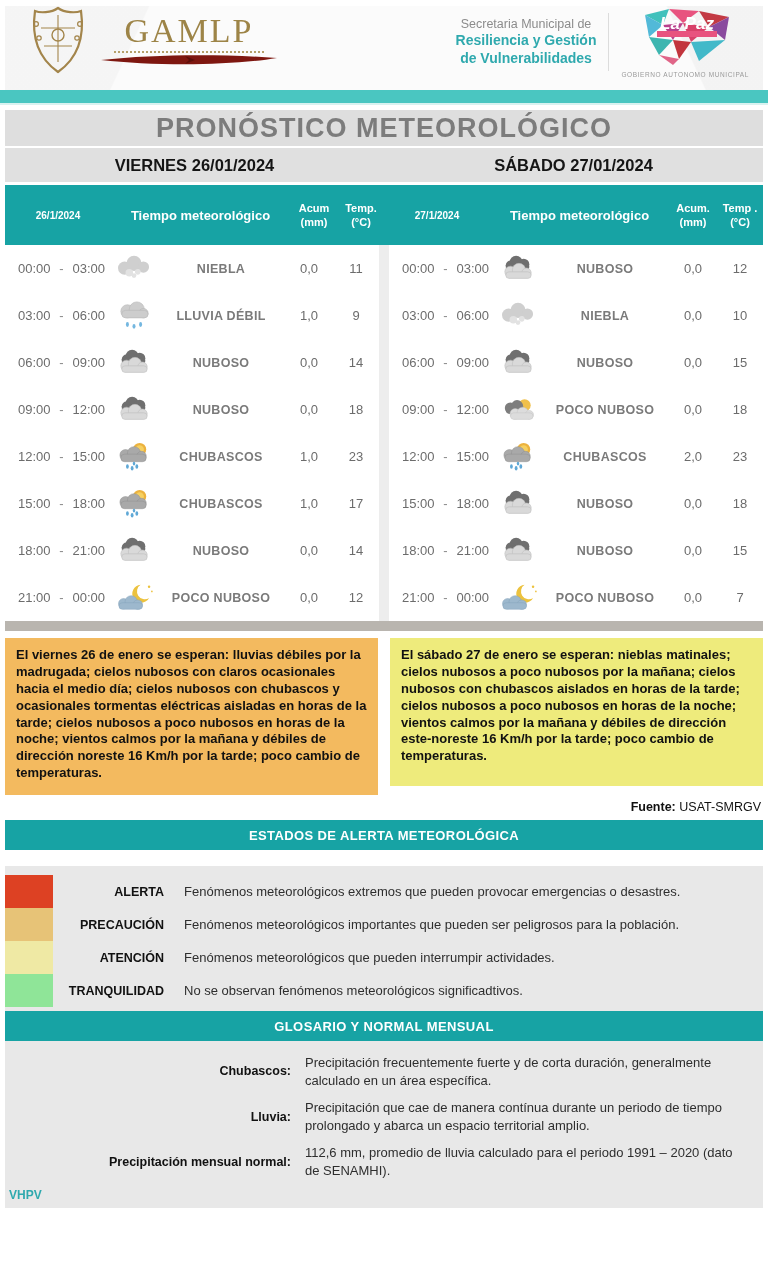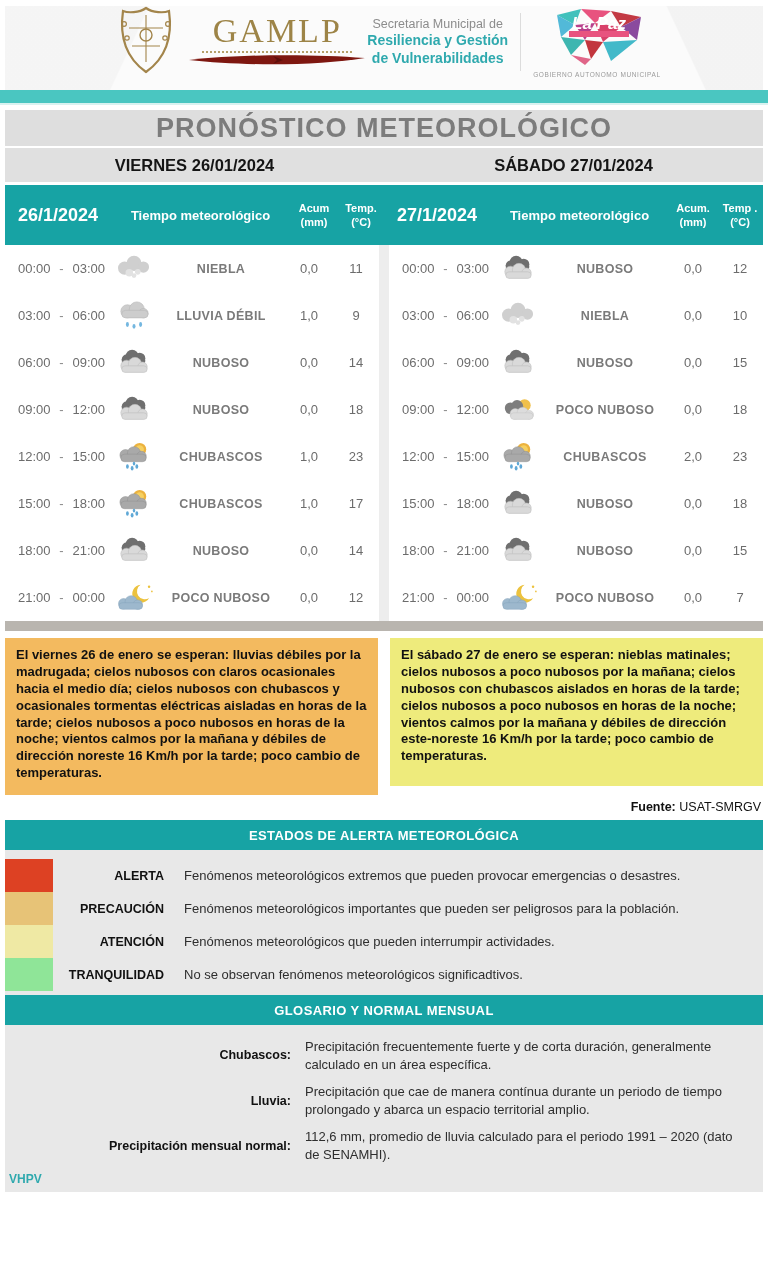--- a/index.html
+++ b/index.html
@@ -2,21 +2,21 @@
 <html><head>
 <meta charset="utf-8">
 <style>
   * { margin:0; padding:0; box-sizing:border-box; }
   html,body { background:#ffffff; }
   body { width:768px; height:1265px; font-family:"Liberation Sans", sans-serif; overflow:hidden; }
   .page { width:768px; height:1265px; background:#fff; padding:6px 5px 0; position:relative; }
 
   
   .top-header{
-    height:84px; display:flex; align-items:center; justify-content:center;
+    height:84px; display:flex; align-items:center; justify-content:space-between;
     padding:0 14px 12px 22px;
     background:
       linear-gradient(115deg, rgba(0,0,0,.025) 18%, rgba(255,255,255,0) 18.2%),
       linear-gradient(245deg, rgba(0,0,0,.03) 12%, rgba(255,255,255,0) 12.2%),
       #fbfbfb;
   }
   .gamlp{ display:flex; align-items:center; gap:10px; }
   .gamlp-txt{ display:flex; flex-direction:column; align-items:center; }
   .gamlp-word{ font-family:"Liberation Serif", serif; font-size:34px; letter-spacing:2px; color:#9d8447; line-height:1; }
   .gamlp-caption{ width:150px; border-bottom:2px dotted #b6a06a; margin-top:3px; }
@@ -37,21 +37,21 @@
   }
   .macro-row{ height:54px; display:flex; align-items:center; justify-content:center; gap:26px; background:#fff; }
   .macro-title{ color:#2ba9ae; font-weight:bold; font-size:30px; letter-spacing:1px; }
 
   
   .dates-band{ margin-top:2px; height:34px; background:#e0e0e0; display:grid; grid-template-columns:1fr 1fr; }
   .dates-band div{ display:flex; align-items:center; justify-content:center; font-weight:bold; font-size:16.5px; color:#151515; }
 
   .thead{ margin-top:3px; height:60px; background:#17a3a4; display:grid; grid-template-columns:1fr 1fr; }
   .thead-half{ display:grid; grid-template-columns:106px 46px 1fr 48px 46px; align-items:center; color:#fff; }
-  .thead-half .h-date{ font-weight:bold; font-size:18px; text-align:center; }
+  .thead-half .h-date{ font-weight:bold; font-size:10px; text-align:center; }
   .thead-half .h-tiempo{ grid-column:2/4; font-weight:bold; font-size:13px; text-align:center; }
   .thead-half .h-stack{ font-weight:bold; font-size:11px; text-align:center; line-height:1.3; }
 
   .tables{ display:grid; grid-template-columns:1fr 10px 1fr; background:#fff; }
   .tcol{ display:flex; flex-direction:column; }
   .center-divider{ background:#ededed; }
   .trow{ height:47px; display:grid; grid-template-columns:106px 46px 1fr 48px 46px; align-items:center; }
   .t-time{ display:flex; justify-content:space-between; padding:0 6px 0 13px; font-size:13px; color:#6c6c6c; }
   .t-time .dash{ color:#8a8a8a; }
   .wicon{ display:flex; align-items:center; justify-content:center; }
@@ -66,21 +66,21 @@
   .sum-left{ background:#f3ba5f; min-height:157px; }
   .sum-right{ background:#eeeb7c; min-height:148px; }
   .fuente{ text-align:right; font-size:12.5px; color:#111; margin:5px 2px 6px; }
   .fuente b{ font-weight:bold; }
 
   
   .section-band{ height:30px; background:#17a3a4; display:flex; align-items:center; justify-content:center;
     color:#fff; font-weight:bold; font-size:13px; letter-spacing:.4px; }
 
   
-  .alerts{ background:#e8e8e8; padding:9px 0 4px; }
+  .alerts{ background:#e8e8e8; padding:9px 0 4px;margin-top:16px; }
   .alert-row{ display:grid; grid-template-columns:48px 120px 1fr; height:33px; align-items:center; }
   .alert-swatch{ width:48px; height:33px; }
   .alert-label{ font-weight:bold; font-size:12.5px; color:#111; text-align:right; padding-right:9px; }
   .alert-desc{ font-size:13px; color:#2e2e2e; padding-left:11px; }
 
   
   .glossary{ background:#e8e8e8; padding:8px 0 6px; }
   .gloss-row{ display:grid; grid-template-columns:300px 1fr; align-items:center; padding:5px 0; }
   .gloss-term{ font-weight:bold; font-size:12.5px; color:#111; text-align:right; padding-right:14px; line-height:1.3; }
   .gloss-def{ font-size:13px; color:#2e2e2e; padding-right:14px; line-height:1.35; }

